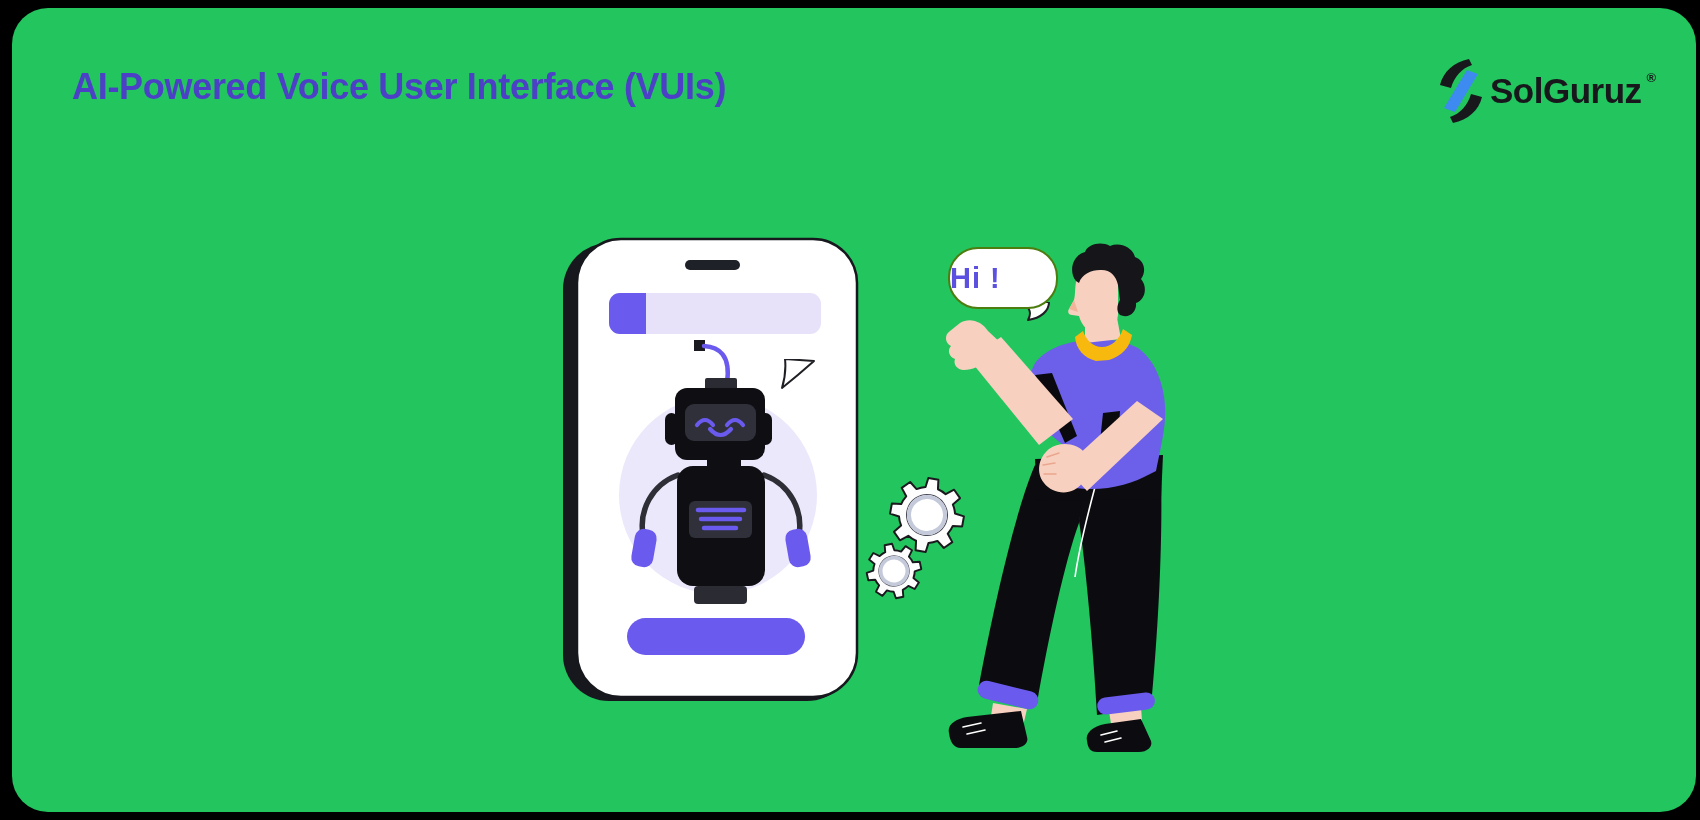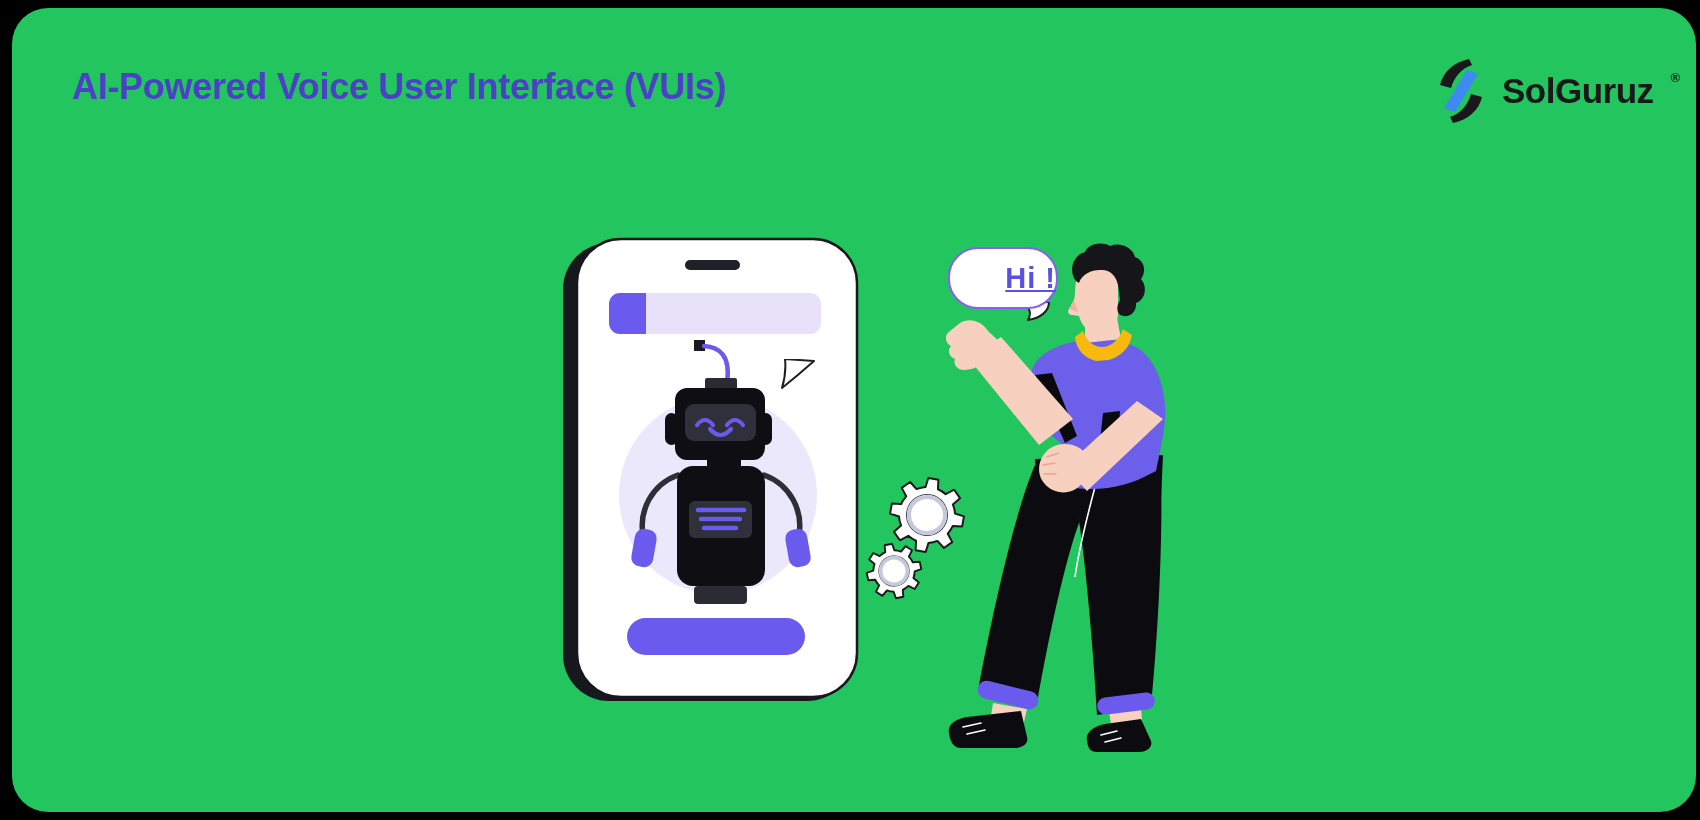--- a/index.html
+++ b/index.html
@@ -6,33 +6,33 @@
   html,body { width:1700px; height:820px; background:#000; overflow:hidden;
               font-family:"Liberation Sans", sans-serif; }
   .stage { position:relative; width:1700px; height:820px; background:#000; }
   .card  { position:absolute; left:12px; top:8px; width:1684px; height:804px;
            background:#22c55e; border-radius:36px; overflow:hidden; }
 
   .page-title { position:absolute; left:60px; top:58px; font-size:36px;
                 font-weight:bold; letter-spacing:-0.3px; color:#4C41C6; }
 
   .logo { position:absolute; left:1424px; top:50px; height:66px;
-          display:flex; align-items:center; gap:16px; }
+          display:flex; align-items:center; gap:4px; }
   .logo-text { font-size:35px; font-weight:bold; color:#17171C; letter-spacing:-0.5px; }
   .logo-reg  { font-size:13px; font-weight:bold; color:#17171C; vertical-align:top;
                position:relative; top:-14px; left:1px; }
 
   .illus-svg { position:absolute; }
   .svg-phone  { left:545px; top:225px; z-index:1; }
   .svg-person { left:875px; top:235px; z-index:2; }
   .svg-gears  { left:845px; top:460px; z-index:3; }
 
-  .bubble { position:absolute; background:#fff; border:2px solid #8b5cf6;
-            display:flex; align-items:center; justify-content:flex-end;
-            white-space:nowrap; z-index:5;text-decoration:underline; }
+  .bubble { position:absolute; background:#fff; border:2px solid #4d7c0f;
+            display:flex; align-items:center; justify-content:flex-start;
+            white-space:nowrap; z-index:5; }
   .bubble-hi { left:936px; top:239px; width:110px; height:62px; border-radius:30px;
                font-size:29px; font-weight:bold; letter-spacing:1px; }
   .bubble-assist { left:762px; top:303px; width:240px; height:55px; border-radius:27px;
                    font-size:20px; font-weight:bold; }
   .tail { position:absolute; z-index:4; }
   .tail-hi { left:1006px; top:294px; }
   .tail-assist { left:769px; top:351px; }
 </style>
 </head>
 <body>

